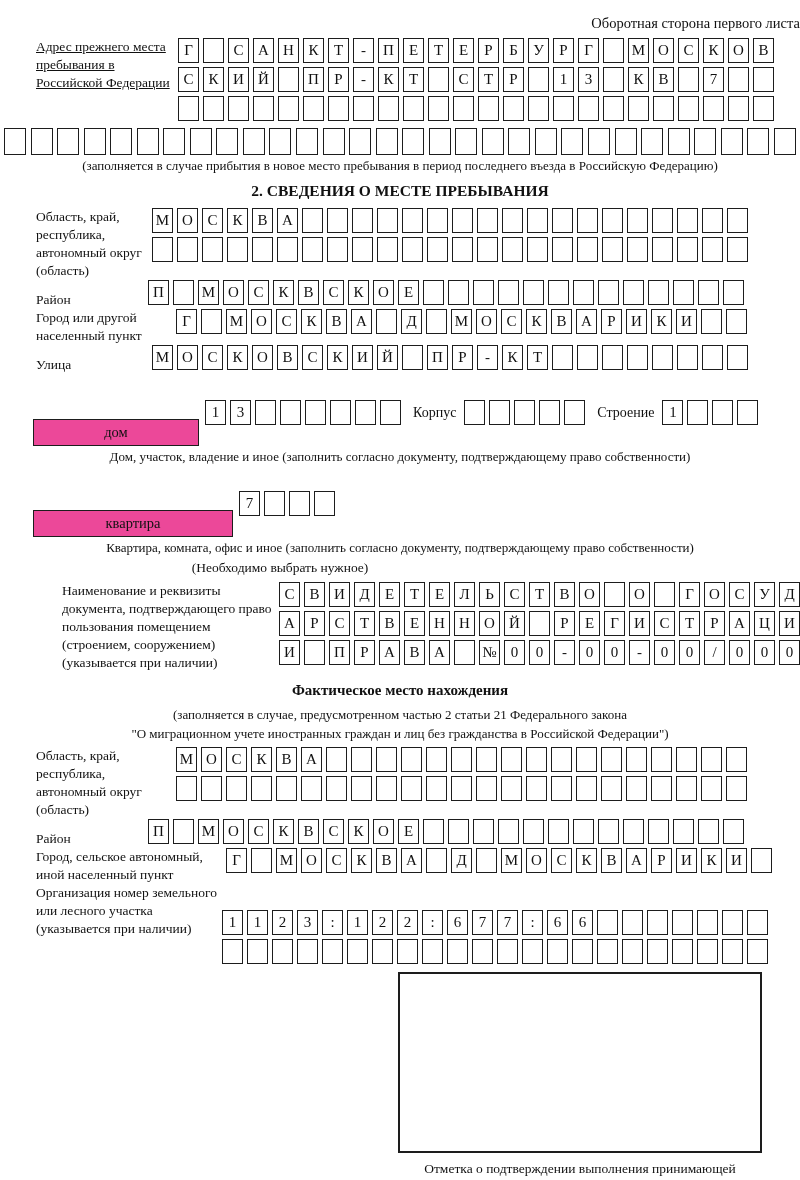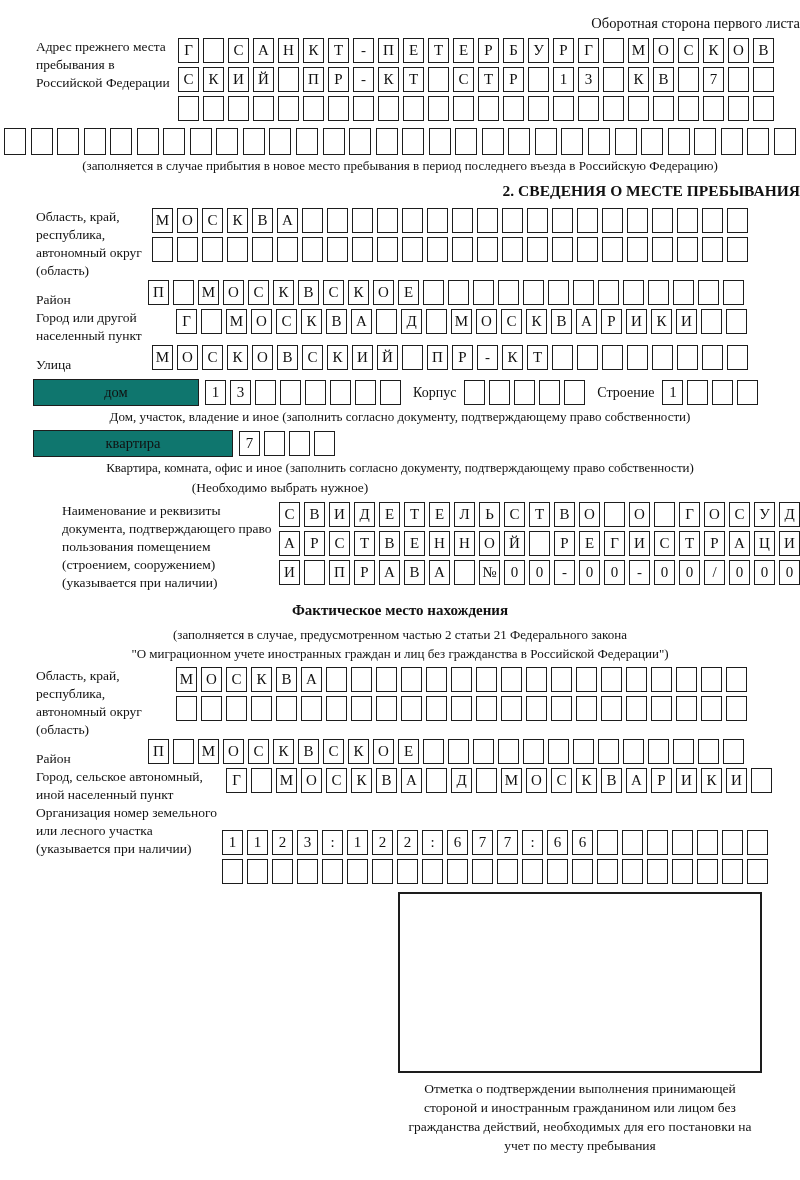--- a/index.html
+++ b/index.html
@@ -19,39 +19,39 @@
     display:flex; align-items:center; justify-content:center;
     font-size:15px; line-height:1; background:#fff;
   }
   .fullrow { width:792px; margin:3px auto 0 auto; display:flex; justify-content:space-between; }
   .fullrow .cell { width:22px; height:27px; }
 
   .frow { display:flex; align-items:flex-start; }
   .frow.vcenter { align-items:flex-end; }
   .lbl { font-size:13.5px; line-height:18px; padding-left:36px; flex:0 0 auto; }
 
-  .w-prev  { width:178px; }
+  .w-prev  { width:178px;text-decoration:underline; }
   .w-reg   { width:152px; }
   .w-dist  { width:148px; }
   .w-city  { width:176px; }
   .w-street{ width:152px; }
   .w-doc   { width:253px; }
   .w-freg  { width:176px; }
   .w-fcity { width:226px; }
   .w-fcad  { width:222px; }
 
   .caption { text-align:center; font-size:13px; line-height:17px; margin:2px 0 4px 0; }
-  .h2 { text-align:right; font-weight:bold; font-size:15.5px; margin:8px 0 8px 0; }
+  .h2 { text-align:center; font-weight:bold; font-size:15.5px; margin:8px 0 8px 0; }
   .h3 { text-align:center; font-weight:bold; font-size:15px; margin:10px 0 6px 0; }
   .note-center { text-align:center; font-size:13px; line-height:19px; }
 
   .house-row { display:flex; align-items:center; margin-top:5px; }
   .named-box {
     height:27px; border:1.6px solid #1d1d1d; display:flex; align-items:center; justify-content:center;
-    font-size:14.5px; flex:0 0 auto; background:#0f766e;
+    font-size:14.5px; flex:0 0 auto; background:#ec4899;margin-top:40px;
   }
   .box-house { width:166px; margin-left:33px; margin-right:6px; }
   .box-apt   { width:200px; margin-left:33px; margin-right:6px; }
   .inline-lbl { font-size:14px; margin:0 8px 0 12px; flex:0 0 auto; }
   .house-row .cellrow { margin-bottom:0; }
 
   .stay-row { display:flex; align-items:center; margin-left:36px; margin-top:4px; }
   .stay-row .stay-lbl { font-size:14px; }
   .checkbox {
     width:23px; height:26px; border:1.6px solid #1d1d1d; display:flex; align-items:center; justify-content:center;

